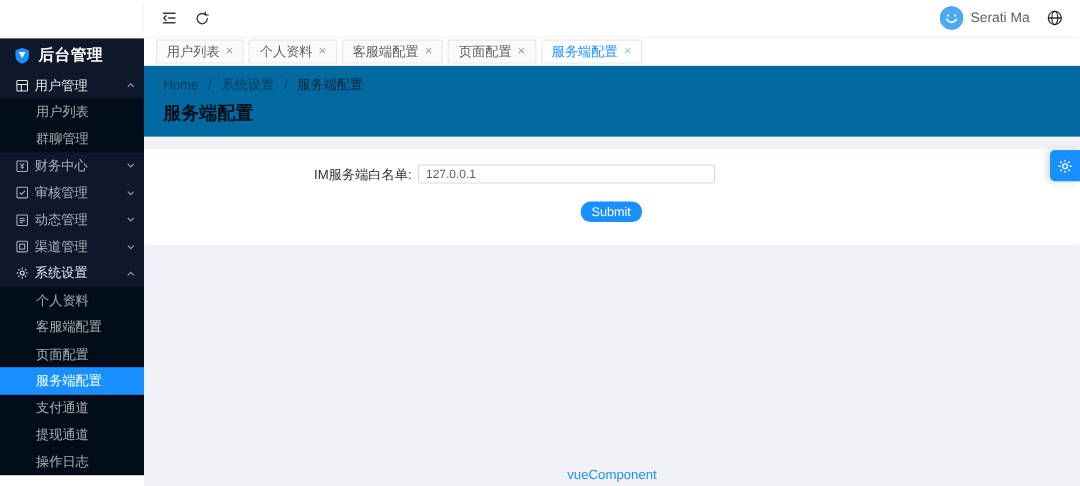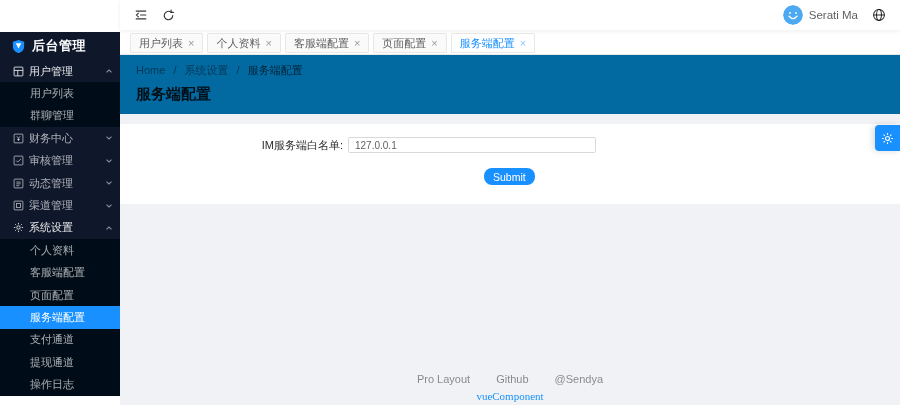--- a/index.html
+++ b/index.html
@@ -73,21 +73,21 @@
 
   .setting-fab { position:absolute; top:11px; right:0; width:25px; height:26px;
     background:#1890ff; border-radius:4px 0 0 4px; display:flex;
     align-items:center; justify-content:center; cursor:pointer;
     box-shadow:-2px 0 6px rgba(0,0,0,.15); }
 
   .footer { position:absolute; left:0; right:0; bottom:3px; text-align:center;
     font-size:11px; color:rgba(0,0,0,.45); }
   .footer-links { display:flex; justify-content:center; gap:26px; margin-bottom:5px; }
   .footer-links span { cursor:pointer; }
-  .footer-copy { color:#1890ff; cursor:pointer;font-family:Liberation Serif, serif; }
+  .footer-copy { color:#1890ff; cursor:pointer; }
 </style>
 </head>
 <body>
 
 <div class="sidebar">
   <div class="logo">
     <span style="display:inline-flex">
       <svg width="15" height="15" viewBox="0 0 16 16">
           <path d="M8 1l6 2v5c0 3.6-2.5 6-6 7-3.5-1-6-3.4-6-7V3z" fill="#1890ff"></path>
           <path d="M5 4.6l3 5.6 3-5.6z" fill="#fff"></path>
@@ -280,22 +280,17 @@
     </div>
 
     <div class="setting-fab">
       <svg width="13" height="13" viewBox="0 0 15 15" fill="none" stroke="#fff" stroke-width="1.3">
           <circle cx="7.5" cy="7.5" r="2.3"></circle>
           <path d="M7.5 1.2v2M7.5 11.8v2M1.2 7.5h2M11.8 7.5h2M3 3l1.4 1.4M10.6 10.6L12 12M12 3l-1.4 1.4M4.4 10.6L3 12"></path>
         </svg>
     </div>
 
     <div class="footer">
-      <div class="footer-links">
-        <span>Pro Layout</span>
-        <span>Github</span>
-        <span>@Sendya</span>
-      </div>
       <div class="footer-copy">vueComponent</div>
     </div>
   </div>
 
 </div>
 
 </body></html>

